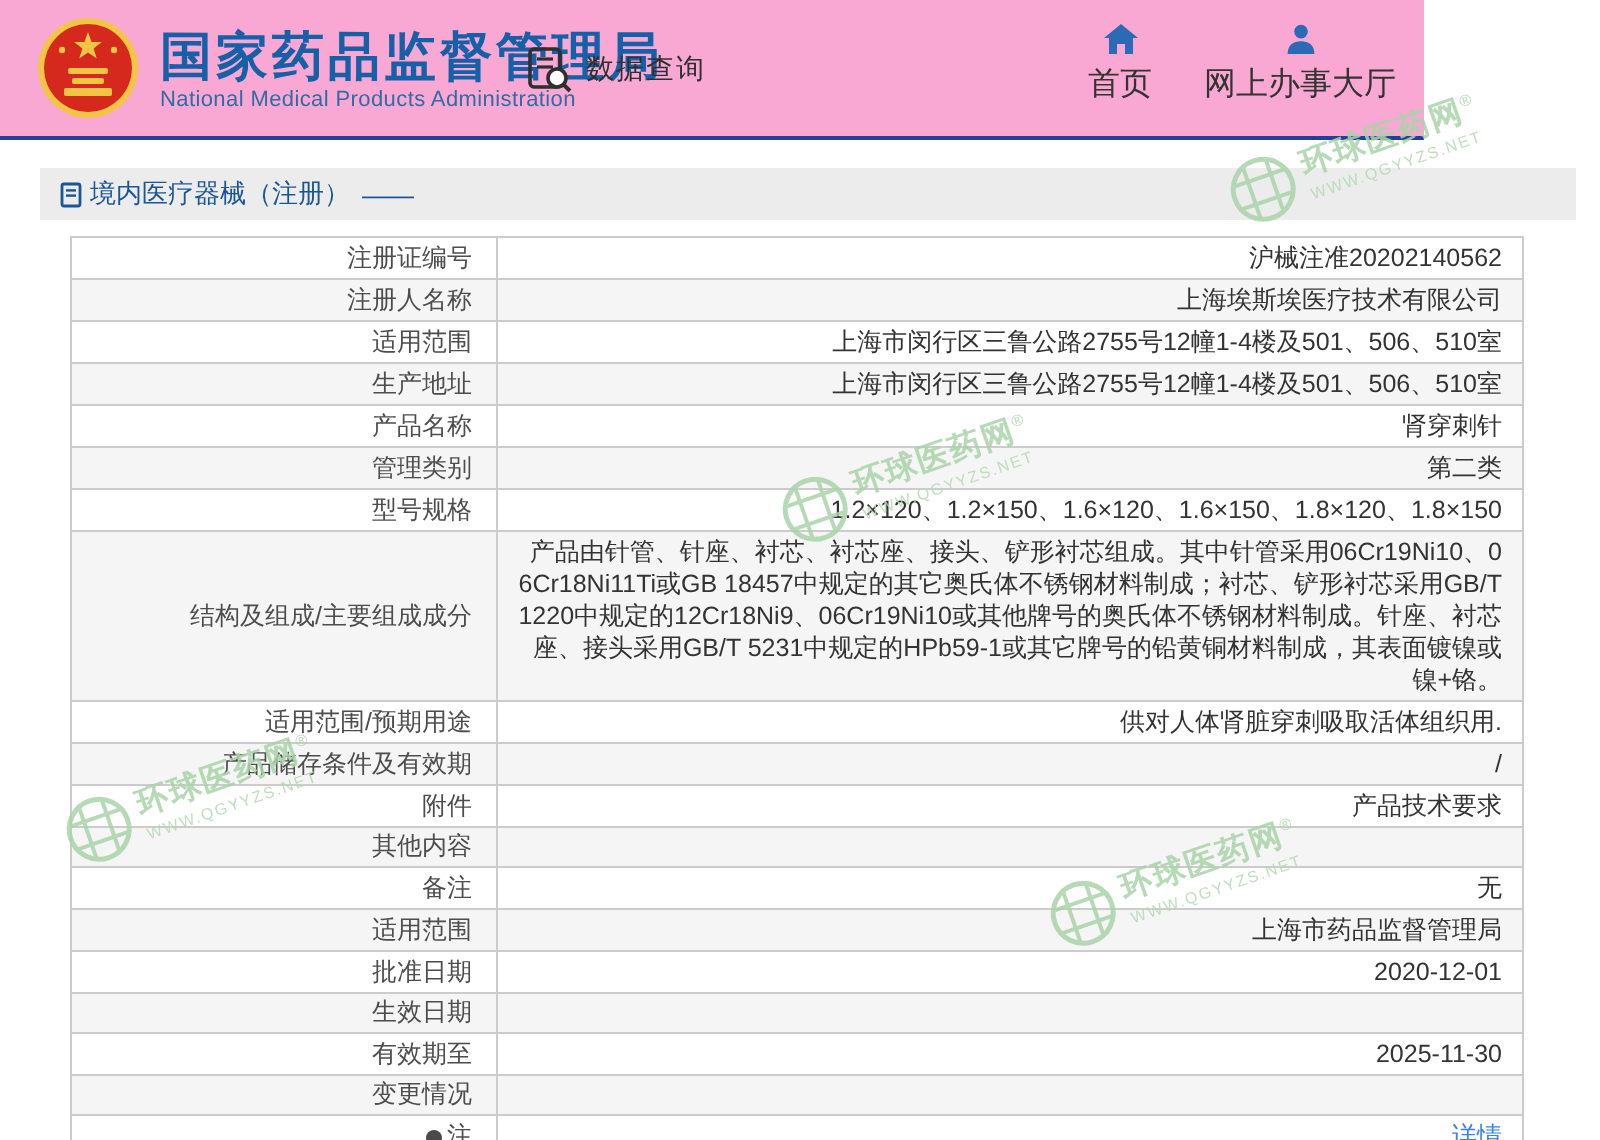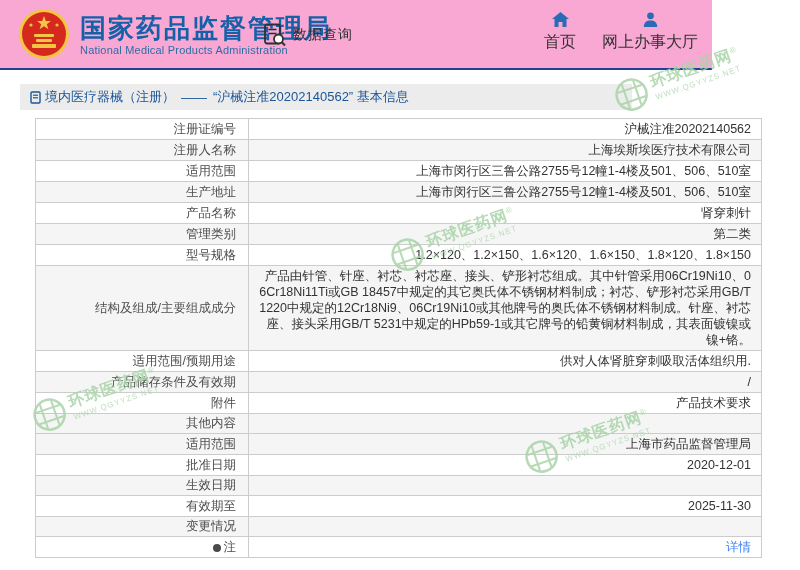--- a/index.html
+++ b/index.html
@@ -14,21 +14,21 @@
   .emblem { width:52px; height:52px; flex:0 0 auto; }
   .agency-title { font-size:26px; font-weight:bold; color:#1660a8; letter-spacing:2px; line-height:30px; }
   .agency-sub { font-size:11px; color:#2e6da4; margin-top:1px; letter-spacing:.2px; }
   .portal { position:absolute; left:262px; top:22px; display:flex; align-items:center; gap:6px; cursor:pointer; }
   .portal-title { font-size:14px; color:#2f2f2f; font-weight:400; letter-spacing:1px; }
   .top-nav { position:absolute; right:14px; top:12px; display:flex; gap:26px; }
   .nav-item { display:flex; flex-direction:column; align-items:center; gap:5px; cursor:pointer; text-decoration:none; }
   .nav-item .lbl { font-size:16px; color:#333; white-space:nowrap; }
 
   
-  .crumbbar { position:absolute; left:20px; top:84px; width:612px; height:26px; background:#ececec;
+  .crumbbar { position:absolute; left:20px; top:84px; width:768px; height:26px; background:#ececec;
               display:flex; align-items:center; padding:0 10px; font-size:13px; color:#1a5596; gap:6px; }
   .crumbbar .cat { color:#1a5596; text-decoration:none; cursor:pointer; display:flex; align-items:center; gap:4px; }
   .crumbbar .sep, .crumbbar .detail { color:#1a5596; }
 
   
   .info-table { position:absolute; left:35px; top:118px; width:727px; border-collapse:collapse;
                 font-size:12.5px; color:#333; table-layout:fixed;border-radius:28px; }
   .info-table td { border:1px solid #ccc; height:15px; line-height:15px; padding:2px 10px; vertical-align:middle; }
   .info-table td.label { width:213px; text-align:right; color:#4d4d4d; padding-right:12px; white-space:nowrap; }
   .info-table td.value { line-height:16px; word-break:break-all;text-align:right; }
@@ -98,21 +98,20 @@
   <div class="crumbbar">
     <a class="cat">
       <svg width="11" height="13" viewBox="0 0 11 13">
         <rect x="1" y="1" width="9" height="11" rx="1" fill="none" stroke="#1a5596" stroke-width="1.4"></rect>
         <line x1="3" y1="4.2" x2="8" y2="4.2" stroke="#1a5596" stroke-width="1.2"></line>
         <line x1="3" y1="6.8" x2="8" y2="6.8" stroke="#1a5596" stroke-width="1.2"></line>
       </svg>
       <span>境内医疗器械（注册）</span>
     </a>
     <span class="sep">——</span>
-    <span class="detail">“沪械注准20202140562” 基本信息</span>
   </div>
 
   <table class="info-table">
     <tbody>
         <tr>
           <td class="label"><span>注册证编号</span></td>
           <td class="value"><span>沪械注准20202140562</span></td>
         </tr>
         <tr class="alt">
           <td class="label"><span>注册人名称</span></td>
@@ -151,20 +150,24 @@
           <td class="value"><span>/</span></td>
         </tr>
         <tr>
           <td class="label"><span>附件</span></td>
           <td class="value"><span>产品技术要求</span></td>
         </tr>
         <tr class="alt">
           <td class="label"><span>其他内容</span></td>
           <td class="value"><span></span></td>
         </tr>
+        <tr>
+          <td class="label"><span>备注</span></td>
+          <td class="value"><span>无</span></td>
+        </tr>
         <tr class="alt">
           <td class="label"><span>适用范围</span></td>
           <td class="value"><span>上海市药品监督管理局</span></td>
         </tr>
         <tr>
           <td class="label"><span>批准日期</span></td>
           <td class="value"><span>2020-12-01</span></td>
         </tr>
         <tr class="alt">
           <td class="label"><span>生效日期</span></td>

